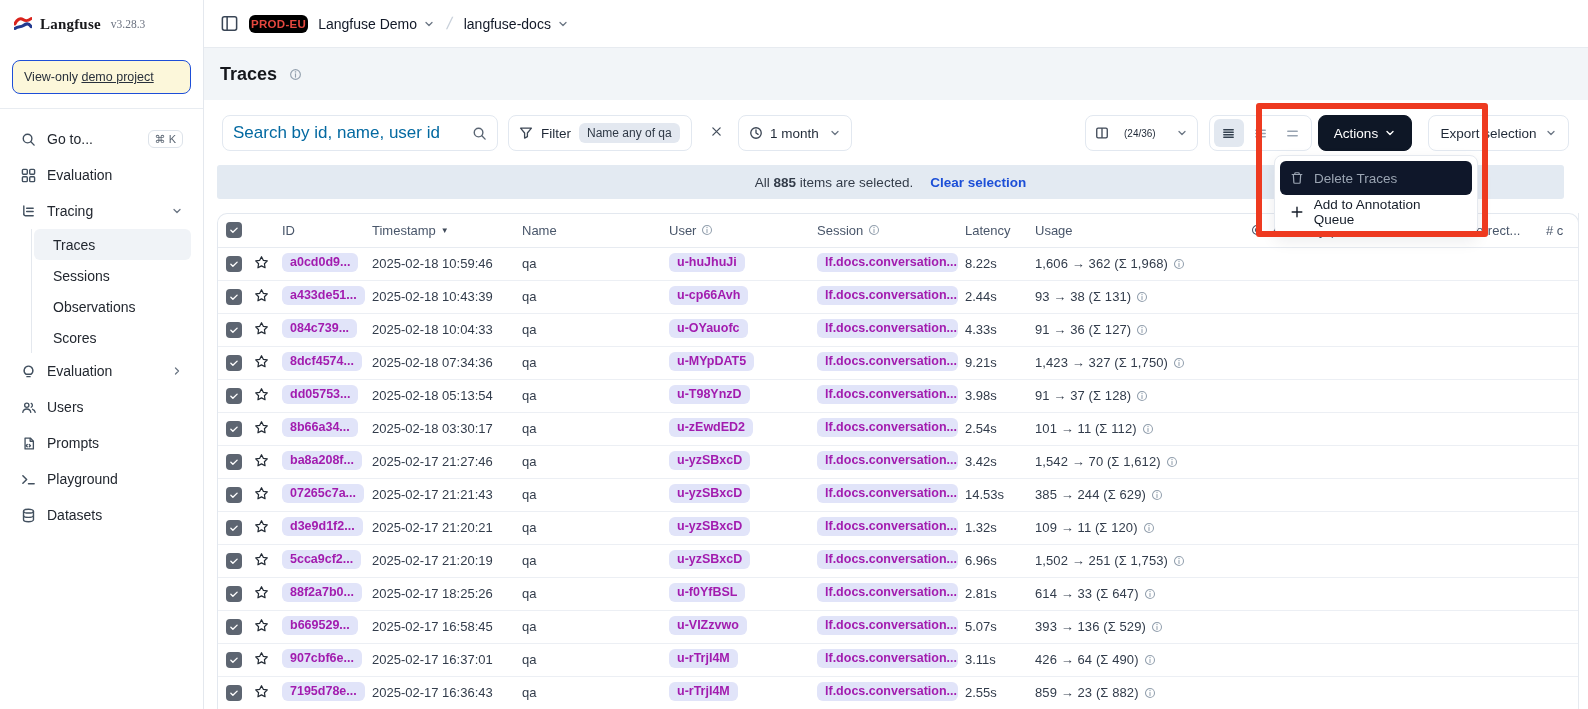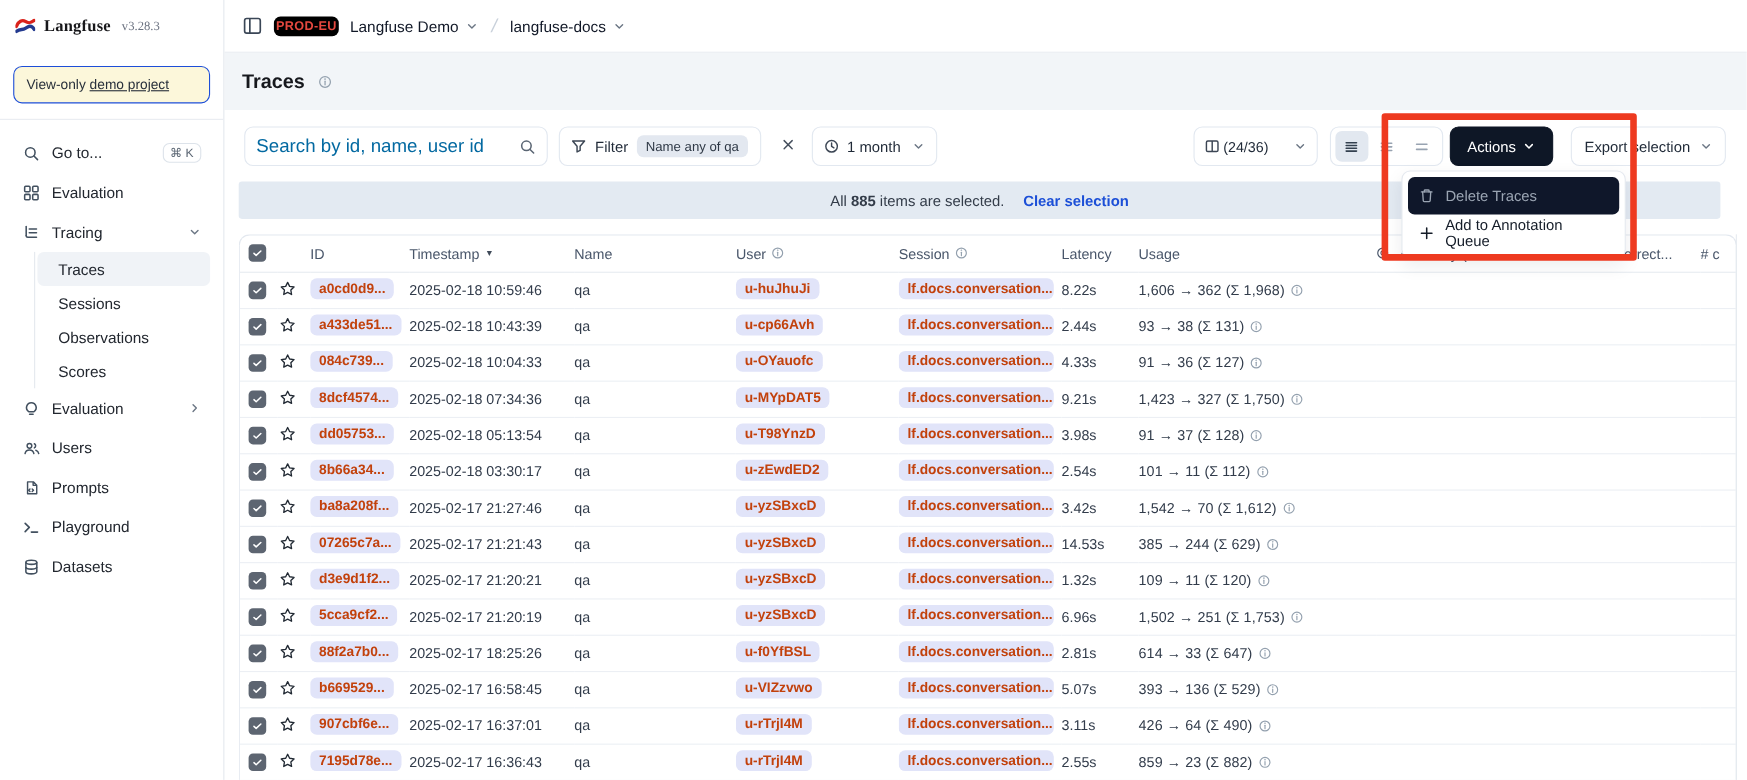--- a/index.html
+++ b/index.html
@@ -45,21 +45,21 @@
   
   .ctl { position:absolute; height:36px; top:115px; background:#fff; border:1px solid #e2e8f0;
     border-radius:8px; display:flex; align-items:center; font-size:13.5px; color:#1f2937; }
   .search-box { left:18px; width:276px; padding:0 10px; justify-content:space-between; cursor:text; }
   .search-box .ph { color:#0369a1; font-size:17px; }
   .filter-btn { left:304px; width:184px; padding:0 10px; gap:8px; cursor:pointer; }
   .chip { background:#e3e8f0; border-radius:6px; font-size:12px; padding:3px 8px; color:#2f3946; white-space:nowrap; }
   .x-btn { position:absolute; left:500px; top:121px; width:24px; height:24px; border:none;
     background:none; color:#46505e; font-size:14px; cursor:pointer; }
   .time-btn { left:534px; width:114px; padding:0 10px; gap:7px; cursor:pointer; }
-  .cols-btn { left:881px; width:113px; padding:0 9px; gap:3px; cursor:pointer; font-size:13px; }
+  .cols-btn { left:881px; width:113px; padding:0 9px; gap:15px; cursor:pointer; font-size:10px; }
   .toggle-group { left:1005px; width:103px; padding:0 4px; gap:2px; justify-content:space-between; }
   .tg-btn { width:30px; height:28px; border-radius:6px; display:flex; align-items:center;
     justify-content:center; color:#98a3b1; cursor:pointer; }
   .tg-btn.sel { background:#e2e8f0; color:#33404f; }
   .actions-btn { left:1114px; width:94px; background:#0e1726; border-color:#0e1726; color:#fff;
     justify-content:center; gap:6px; font-weight:500; cursor:pointer; }
   .export-btn { left:1224px; width:141px; justify-content:center; gap:8px; cursor:pointer; }
 
   
   .sel-banner { position:absolute; left:13px; top:165px; width:1347px; height:34px;
@@ -72,21 +72,21 @@
   .table-wrap { position:absolute; left:13px; top:213px; width:1362px; height:496px;
     border:1px solid #e3e8ef; border-bottom:none; border-radius:10px 10px 0 0; background:#fff; overflow:hidden; }
   table { border-collapse:collapse; table-layout:fixed; width:1362px; }
   th,td { text-align:left; font-weight:normal; white-space:nowrap; overflow:hidden; }
   thead th { height:33px; font-size:13px; font-weight:500; color:#49566a; border-bottom:1px solid #e7ebf1; }
   tbody td { height:33px; font-size:13px; color:#323c4b; border-bottom:1px solid #eceff4; }
   .c-check { padding-left:8px; }
   .c-star { padding-left:2px; color:#2b323c; }
   .hdr-flex { display:flex; align-items:center; gap:5px; }
   .sort-tri { font-size:8px; color:#404b5a; }
-  .pill { display:inline-block; background:#e1e4f9; color:#c2410c; font-weight:600;
+  .pill { display:inline-block; background:#e1e4f9; color:#a21caf; font-weight:600;
     font-size:12.5px; border-radius:6px; padding:2.5px 8px; cursor:pointer; max-width:95%; overflow:hidden; }
   .cb { width:16px; height:16px; background:#5d6571; border-radius:4px; display:inline-flex;
     align-items:center; justify-content:center; cursor:pointer; }
   .info-i { color:#93a0ae; display:inline-flex; vertical-align:-2px; margin-left:5px; }
   .usage-txt { letter-spacing:.1px; }
   .star-i { display:inline-flex; color:#222a34; cursor:pointer; }
   .tgt-i { display:inline-flex; color:#49566a; vertical-align:-2px; margin-right:4px; }
 
   
   .menu { position:absolute; left:1070px; top:155px; width:204px; background:#fff;

